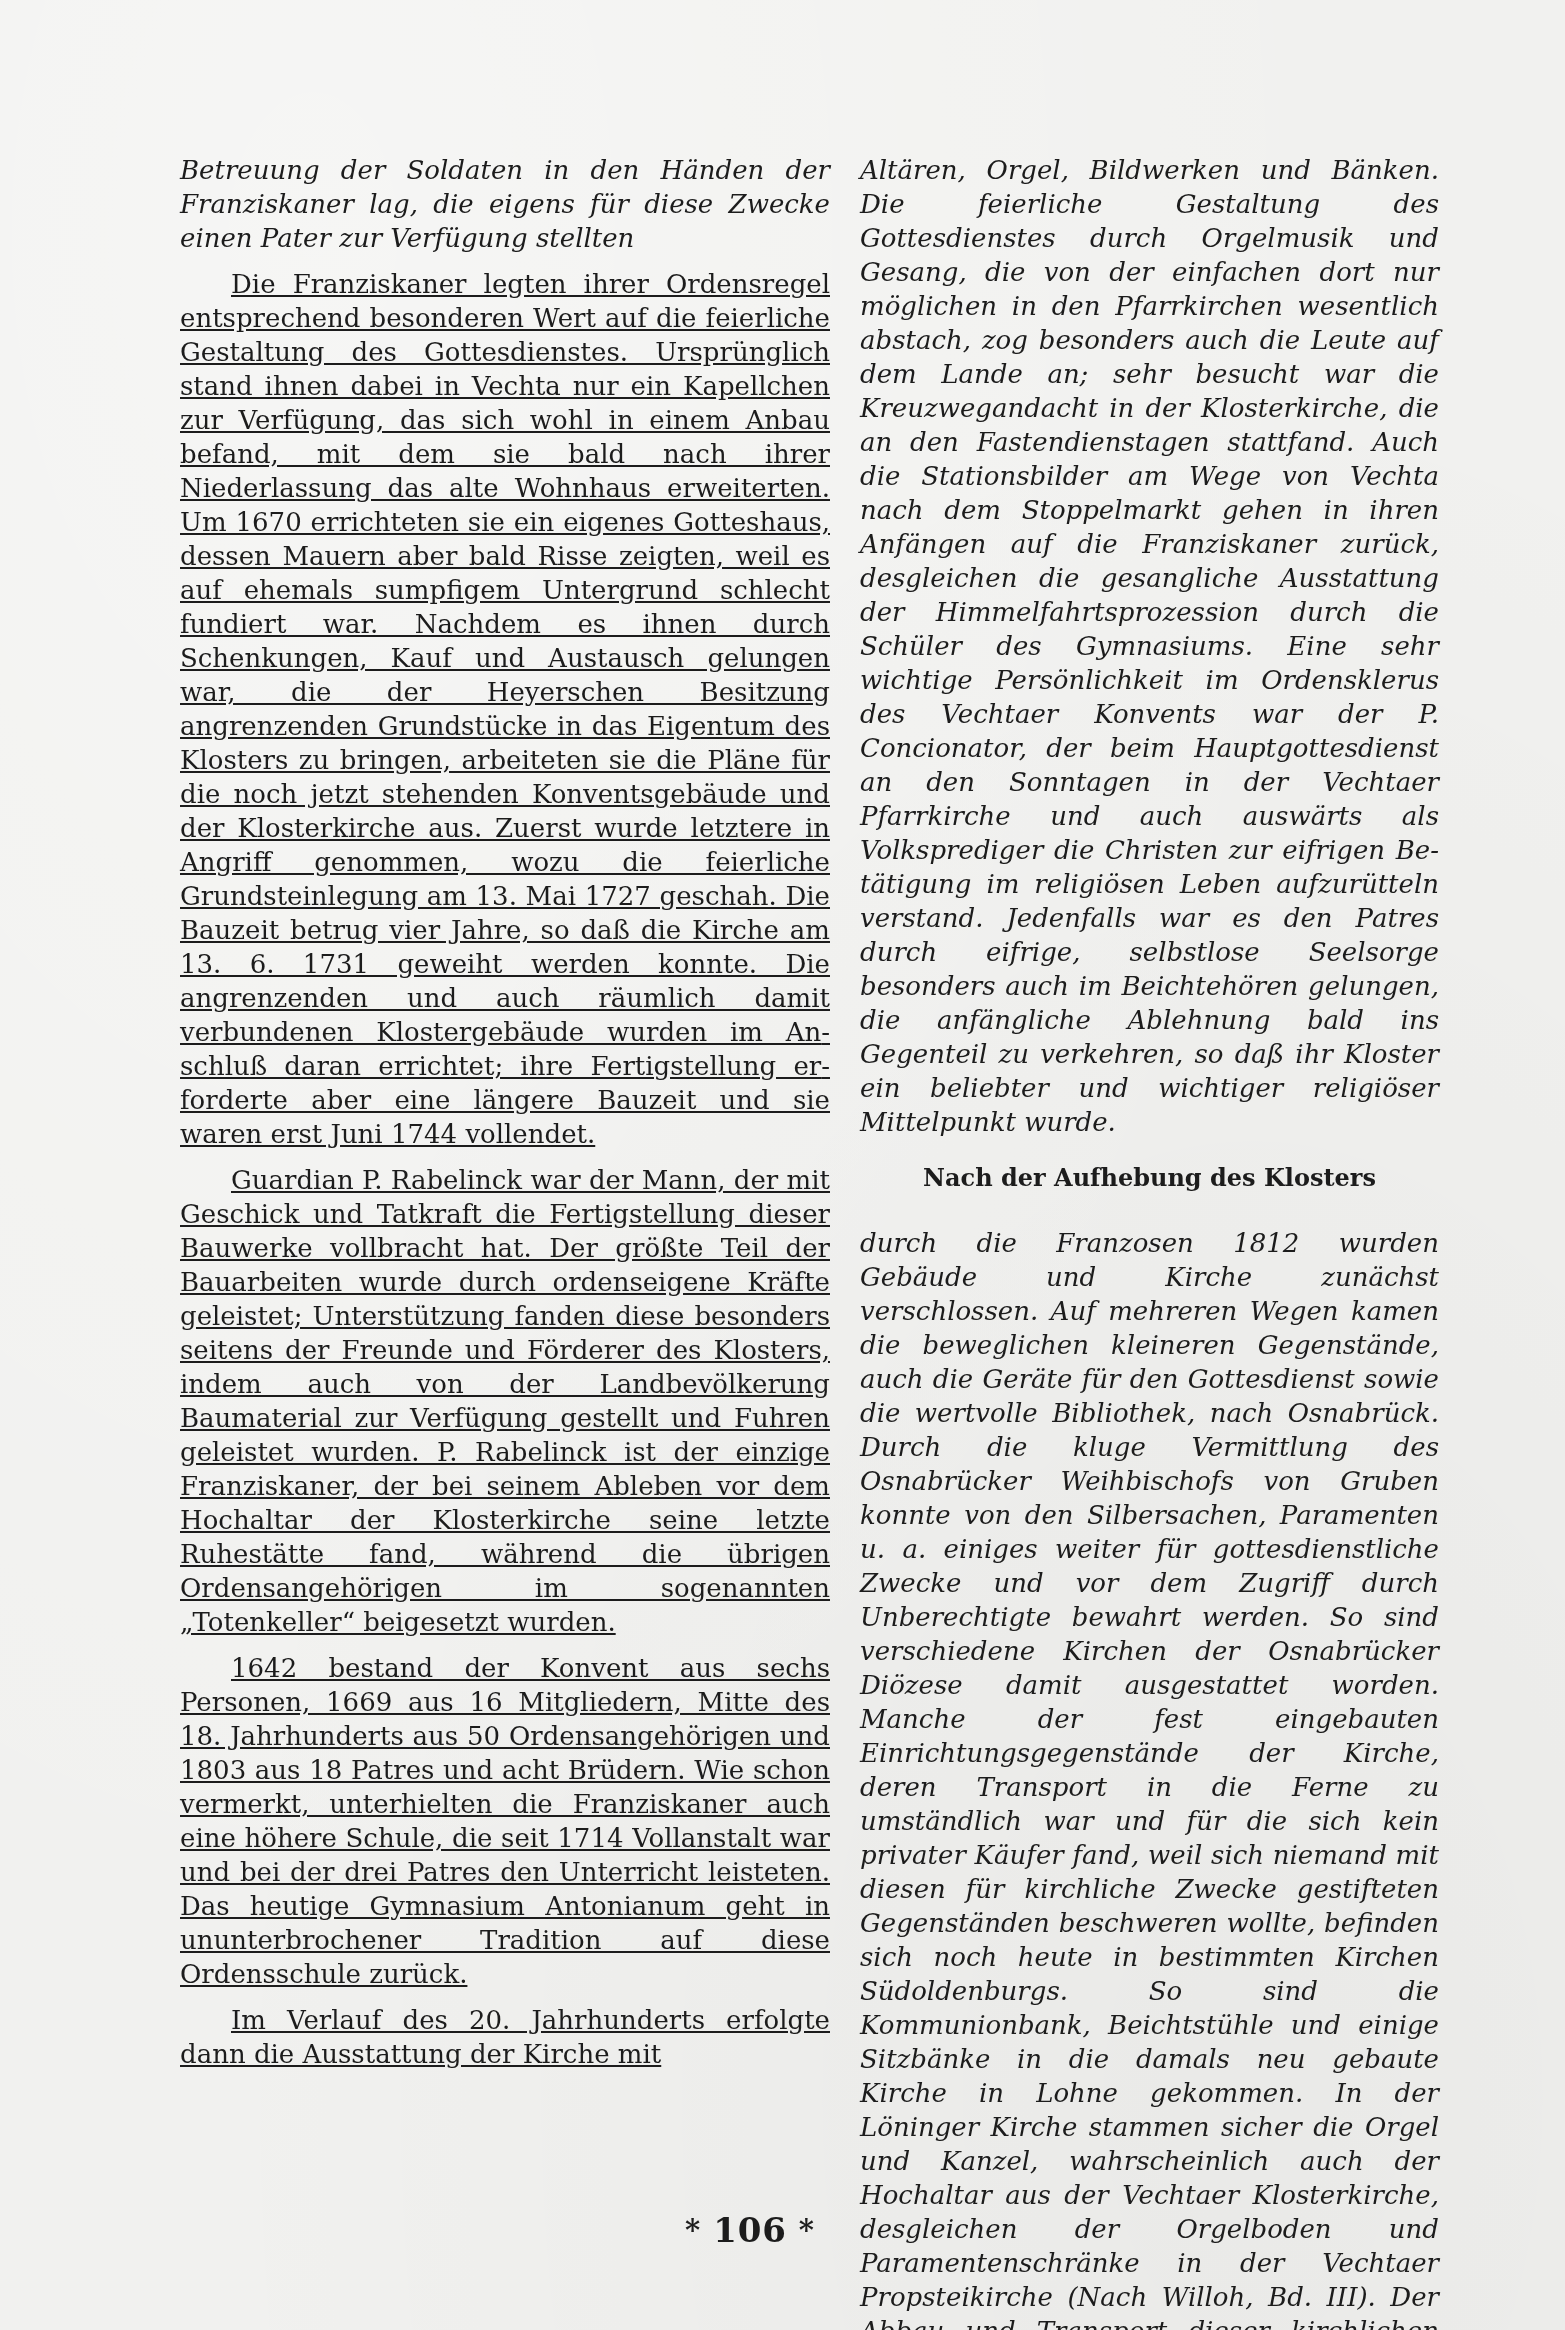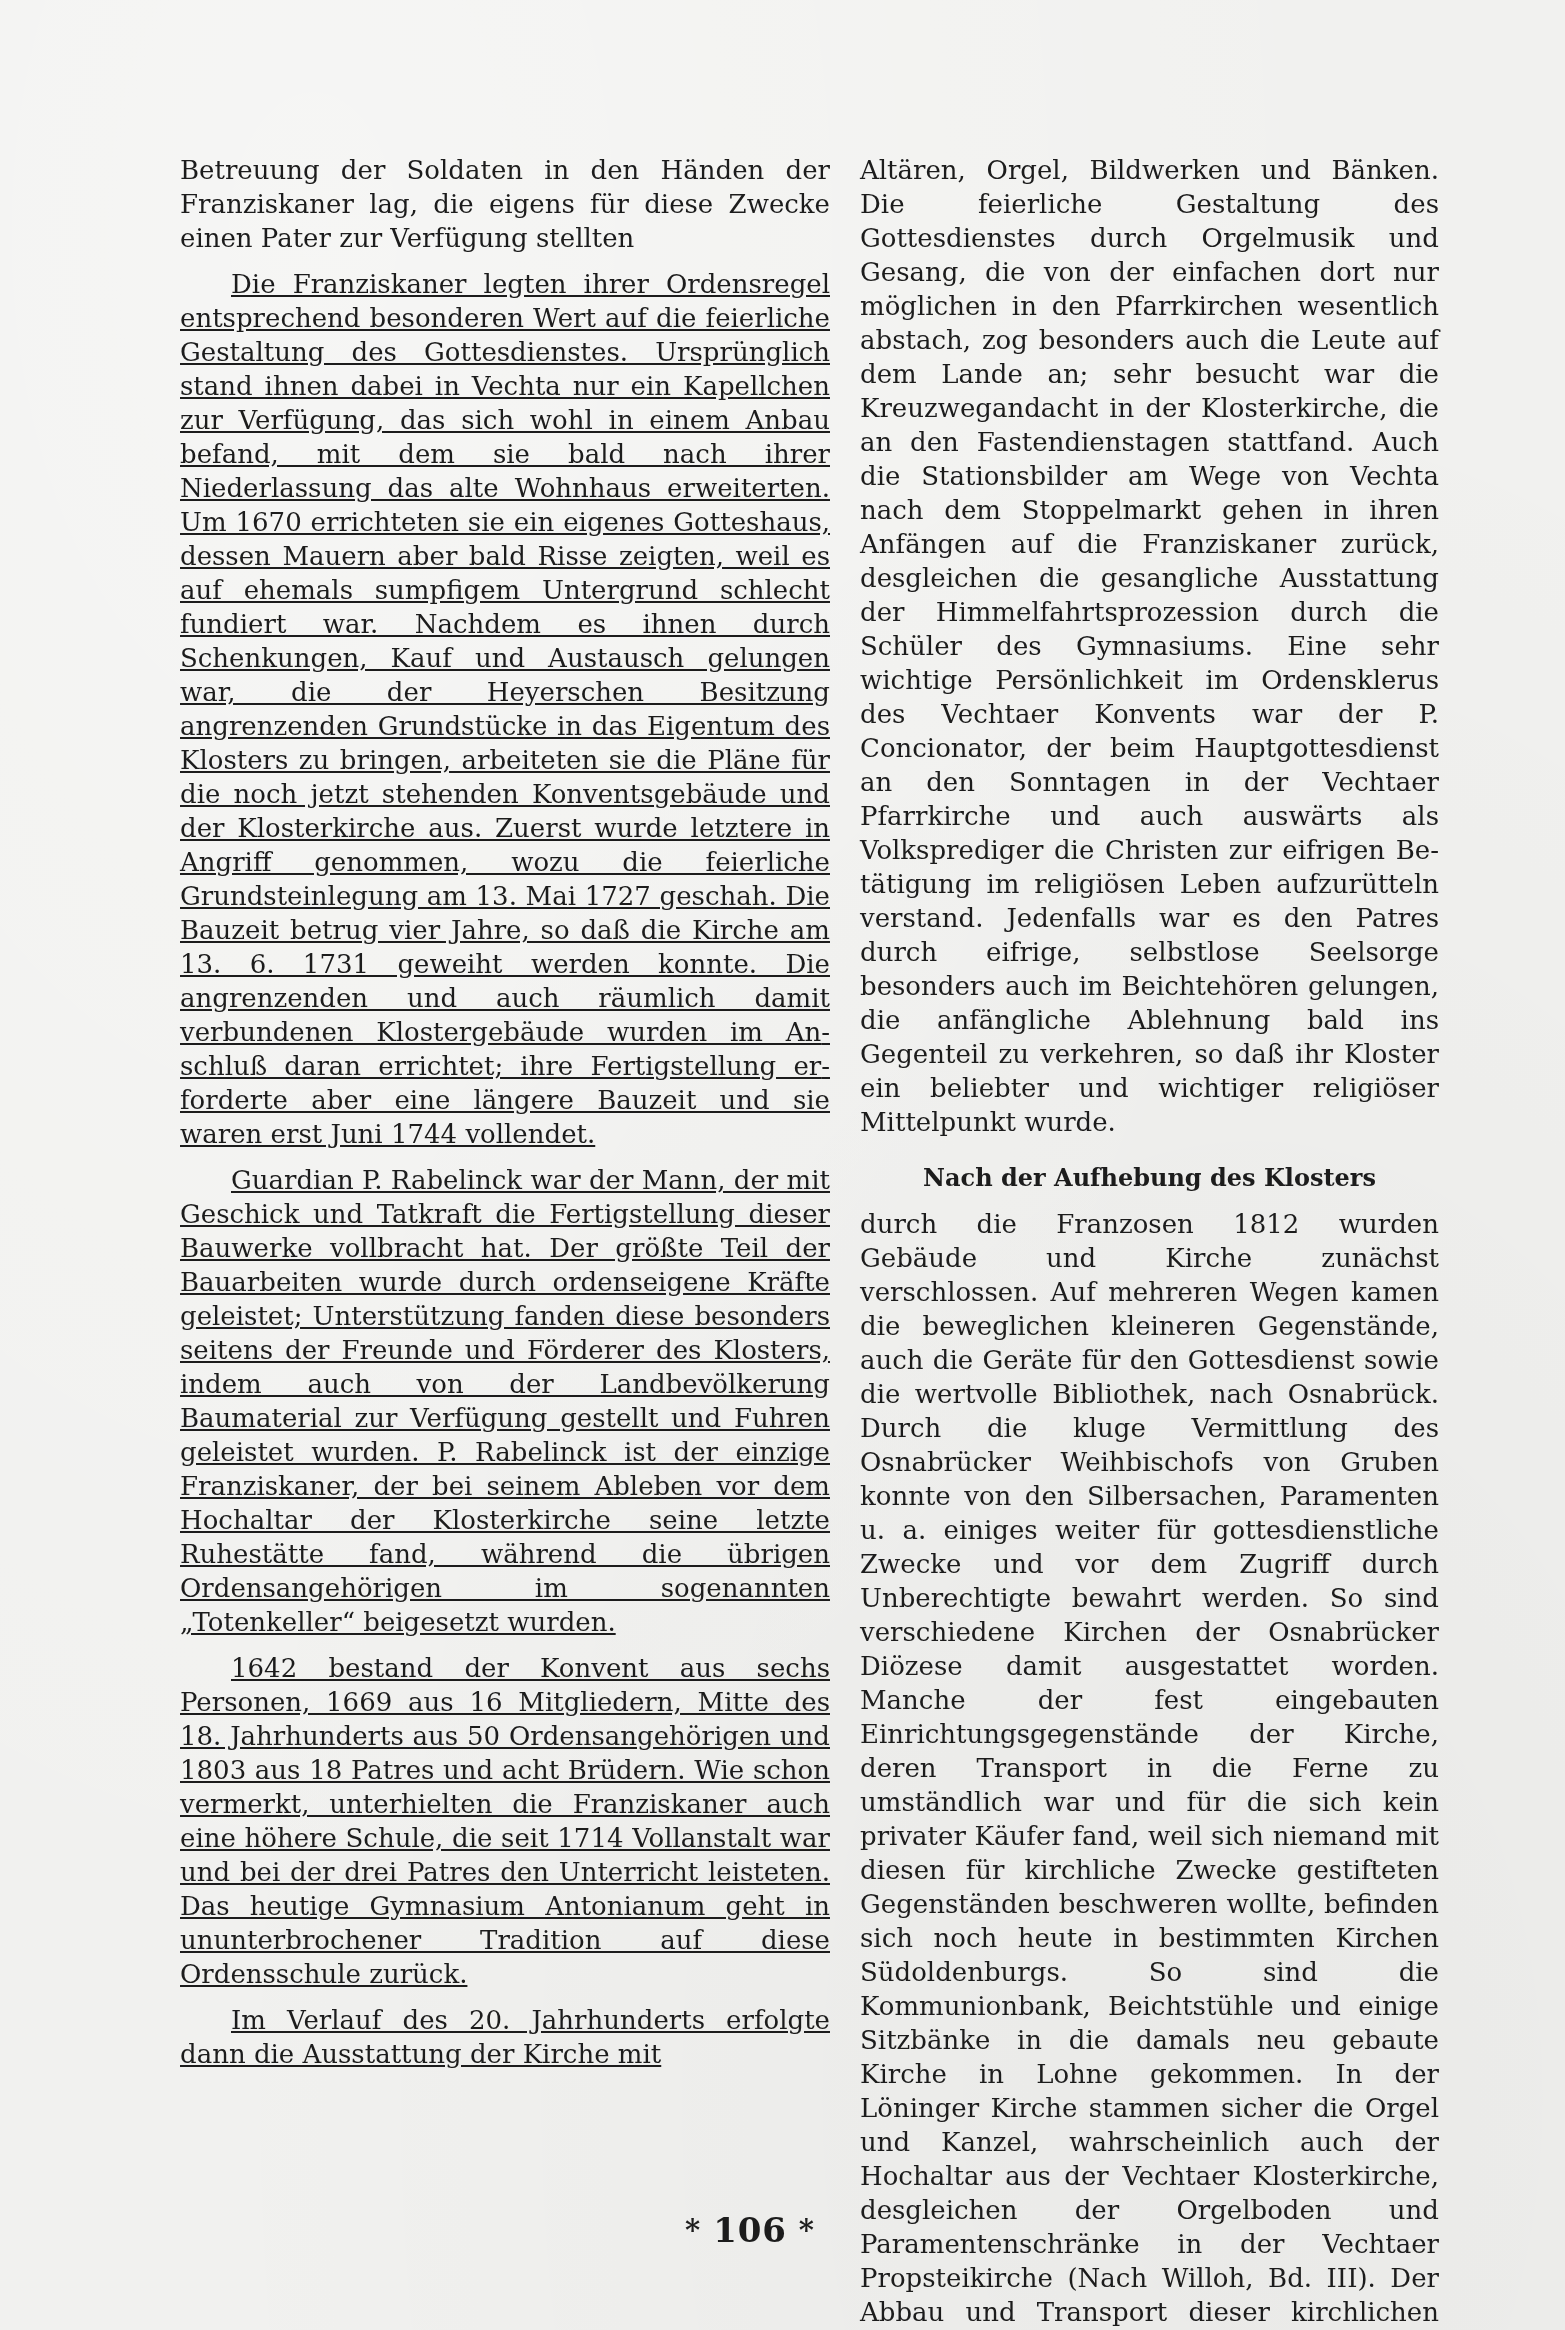--- a/index.html
+++ b/index.html
@@ -23,27 +23,27 @@
     top: 153px;
     font-size: 26px;
     line-height: 34px;
     text-align: justify;
     hyphens: manual;
   }
   .col-left  { left: 180px; width: 650px; }
   .col-right { left: 860px; width: 579px; }
   .para { margin: 0 0 12px 0; text-indent: 0; }
   .para.indent { text-indent: 51px; text-decoration: underline; }
-  .para.cont { text-indent: 0; }
+  .para.cont { text-indent: 0; font-style: italic; }
   .heading {
     font-family: "DejaVu Serif", "Liberation Serif", serif;
     font-weight: bold;
     font-size: 24px;
     text-align: center;
-    margin: 22px 0 12px 0;
+    margin: 22px 0 31px 0;
     line-height: 34px;
   }
   .page-number {
     position: absolute;
     top: 2210px;
     left: 0; width: 1500px;
     text-align: center;
     font-family: "DejaVu Serif", "Liberation Serif", serif;
     font-weight: bold;
     font-size: 34px;

